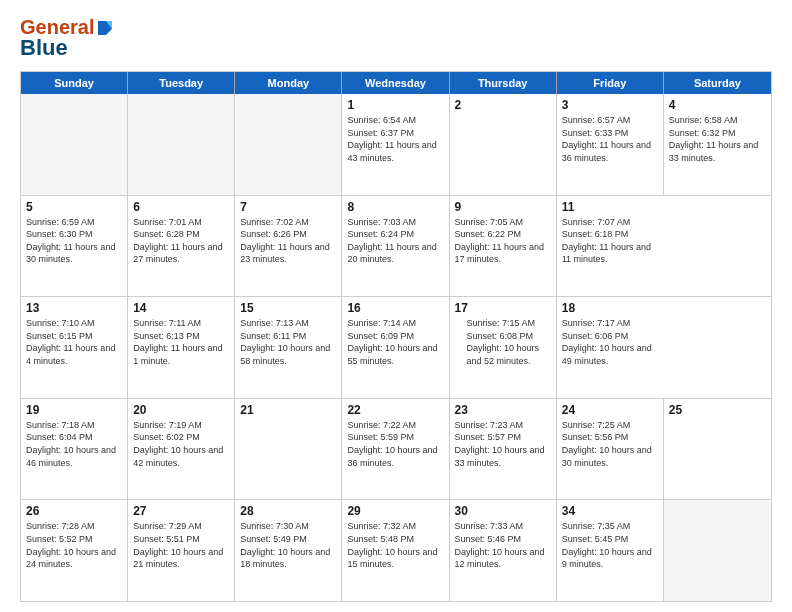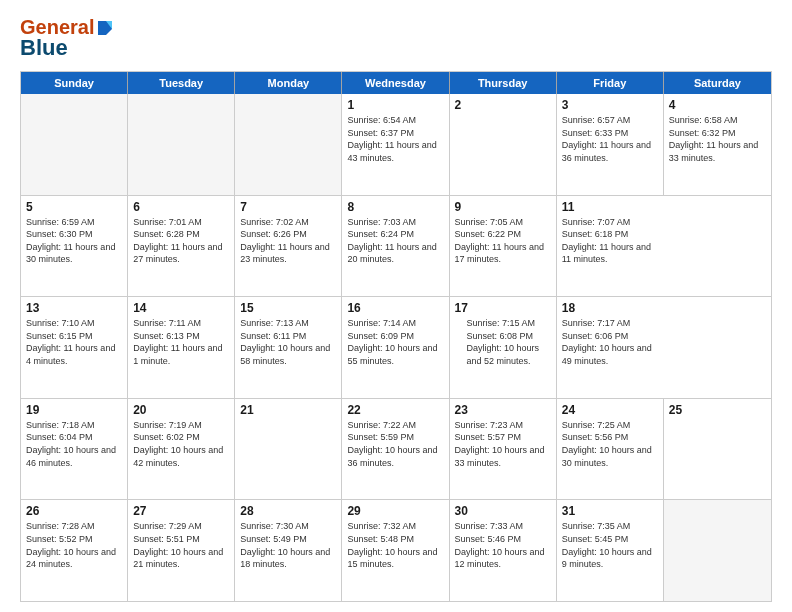--- a/index.html
+++ b/index.html
@@ -293,21 +293,21 @@
 Sunset: 5:48 PM
 Daylight: 10 hours and 15 minutes.</div>
           </div>
           <div class="cell">
             <div class="cell-day">30</div>
             <div class="cell-info" style="white-space: pre-line;">Sunrise: 7:33 AM
 Sunset: 5:46 PM
 Daylight: 10 hours and 12 minutes.</div>
           </div>
           <div class="cell">
-            <div class="cell-day">31</div>
+            <div class="cell-day">34</div>
             <div class="cell-info" style="white-space: pre-line;">Sunrise: 7:35 AM
 Sunset: 5:45 PM
 Daylight: 10 hours and 9 minutes.</div>
           </div>
           <div class="cell empty"></div>
         </div>
       </div>
   </div>
 </div>
 

